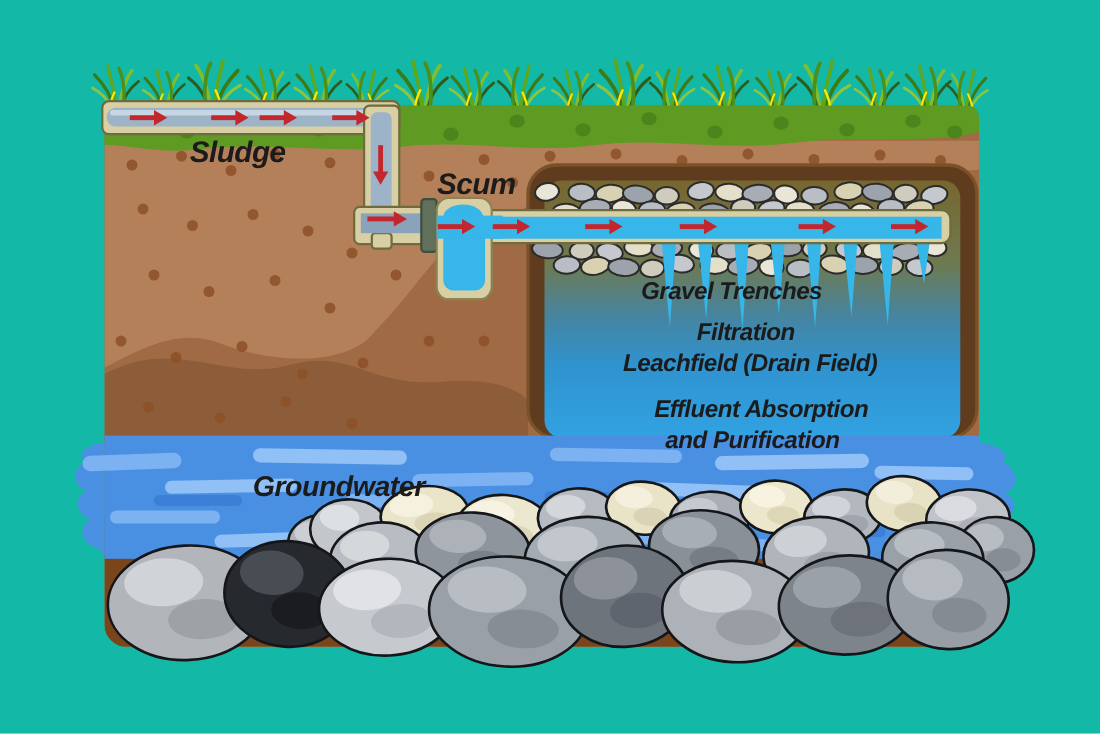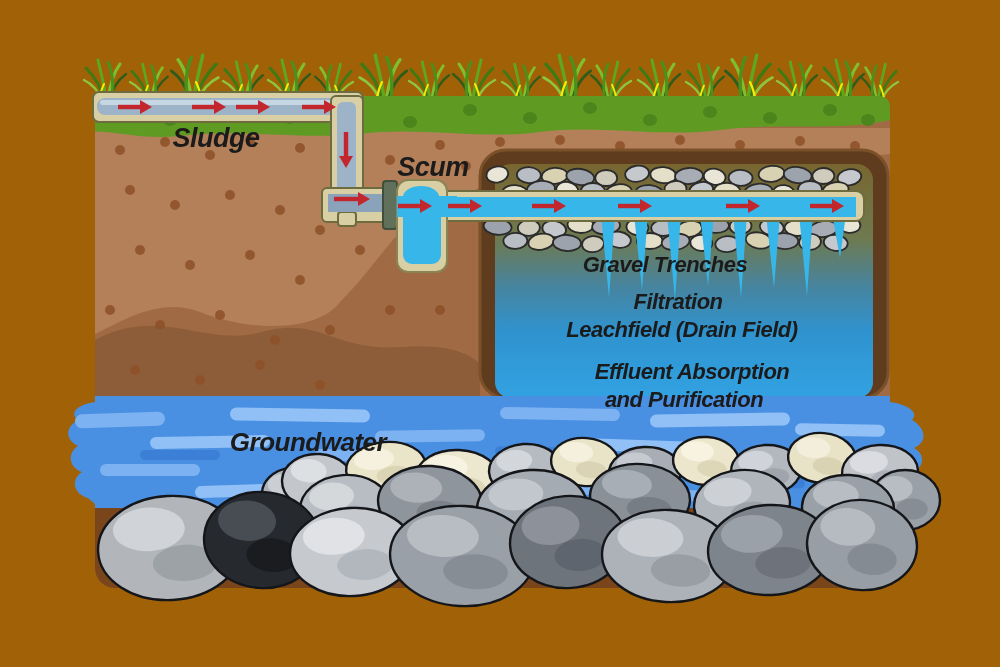--- a/index.html
+++ b/index.html
@@ -1,17 +1,17 @@
 <!DOCTYPE html>
 <html><head>
 <meta charset="utf-8">
 <title>Diagram</title>
 <style>
   html,body{margin:0;padding:0;background:#ffffff;}
-  .canvas{position:relative;width:1000px;height:667px;background:#a16207;overflow:hidden;}
+  .canvas{position:relative;width:1000px;height:667px;background:#14b8a6;overflow:hidden;}
   svg{display:block;}
   text{font-family:"Liberation Sans",sans-serif;font-weight:bold;font-style:italic;fill:#1b1b1b;letter-spacing:-0.5px;}
 </style>
 </head>
 <body>
 
 <div class="canvas">
 <svg width="1000" height="667" viewBox="0 0 1000 667">
   <defs>
     <clipPath id="blockClip">

